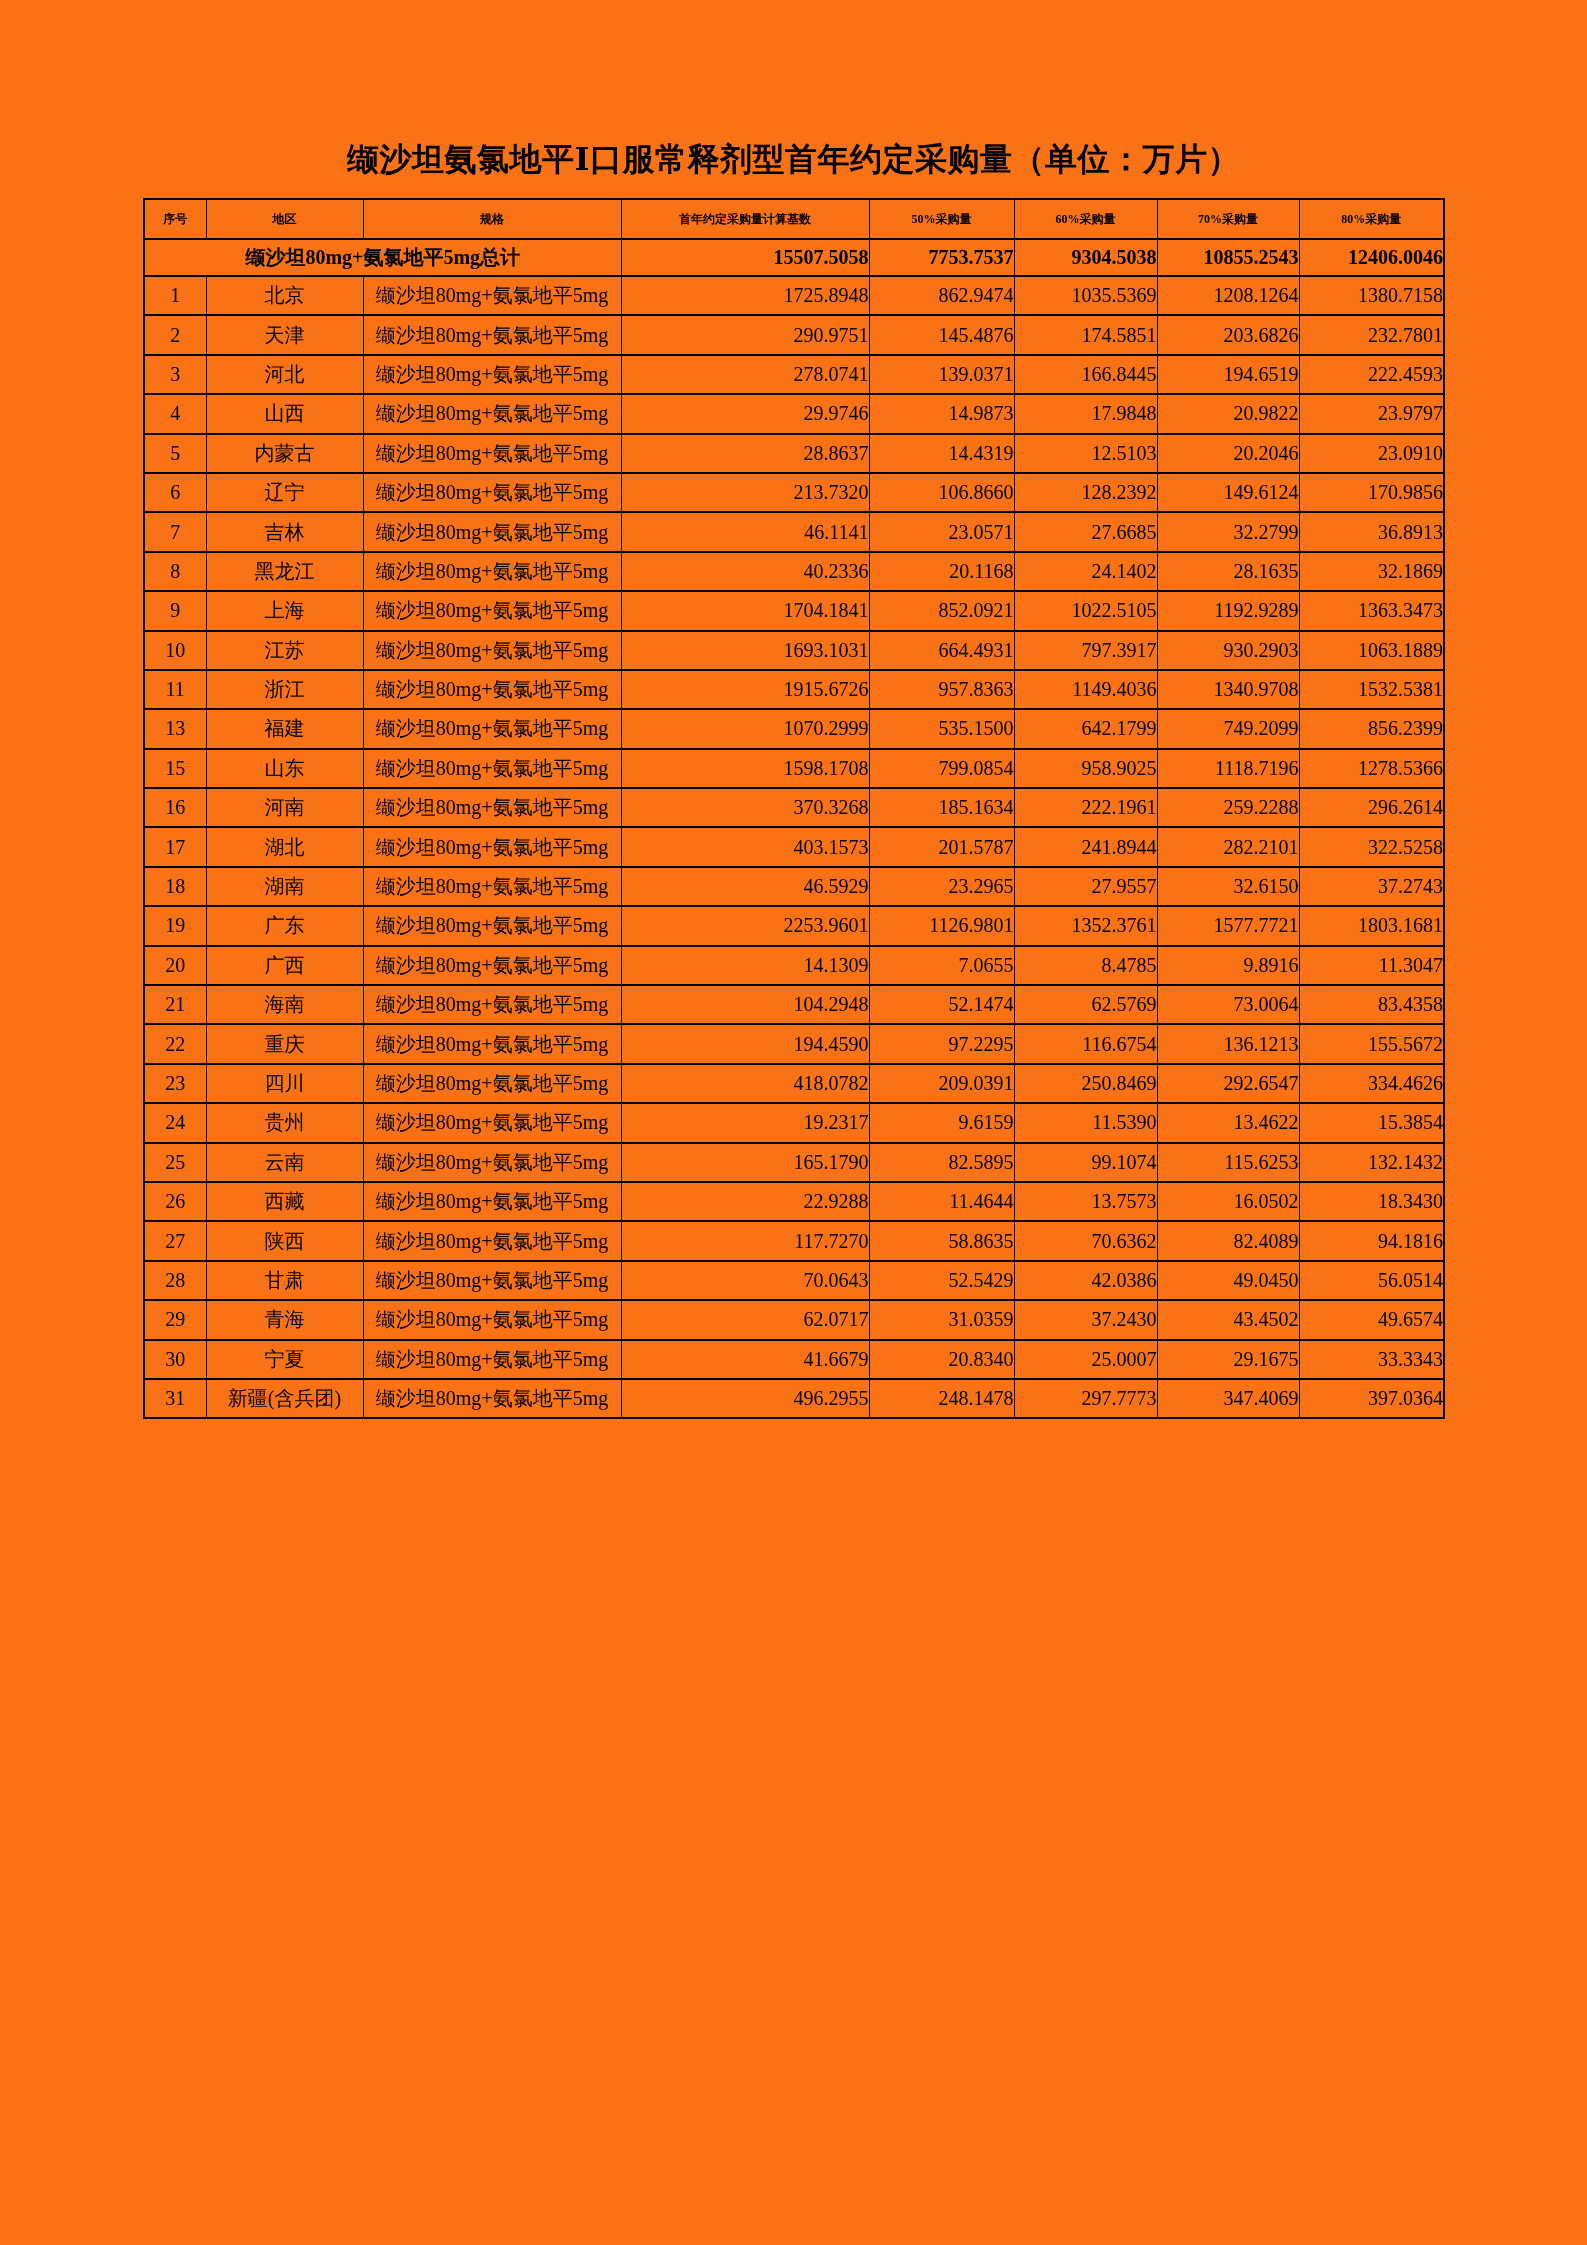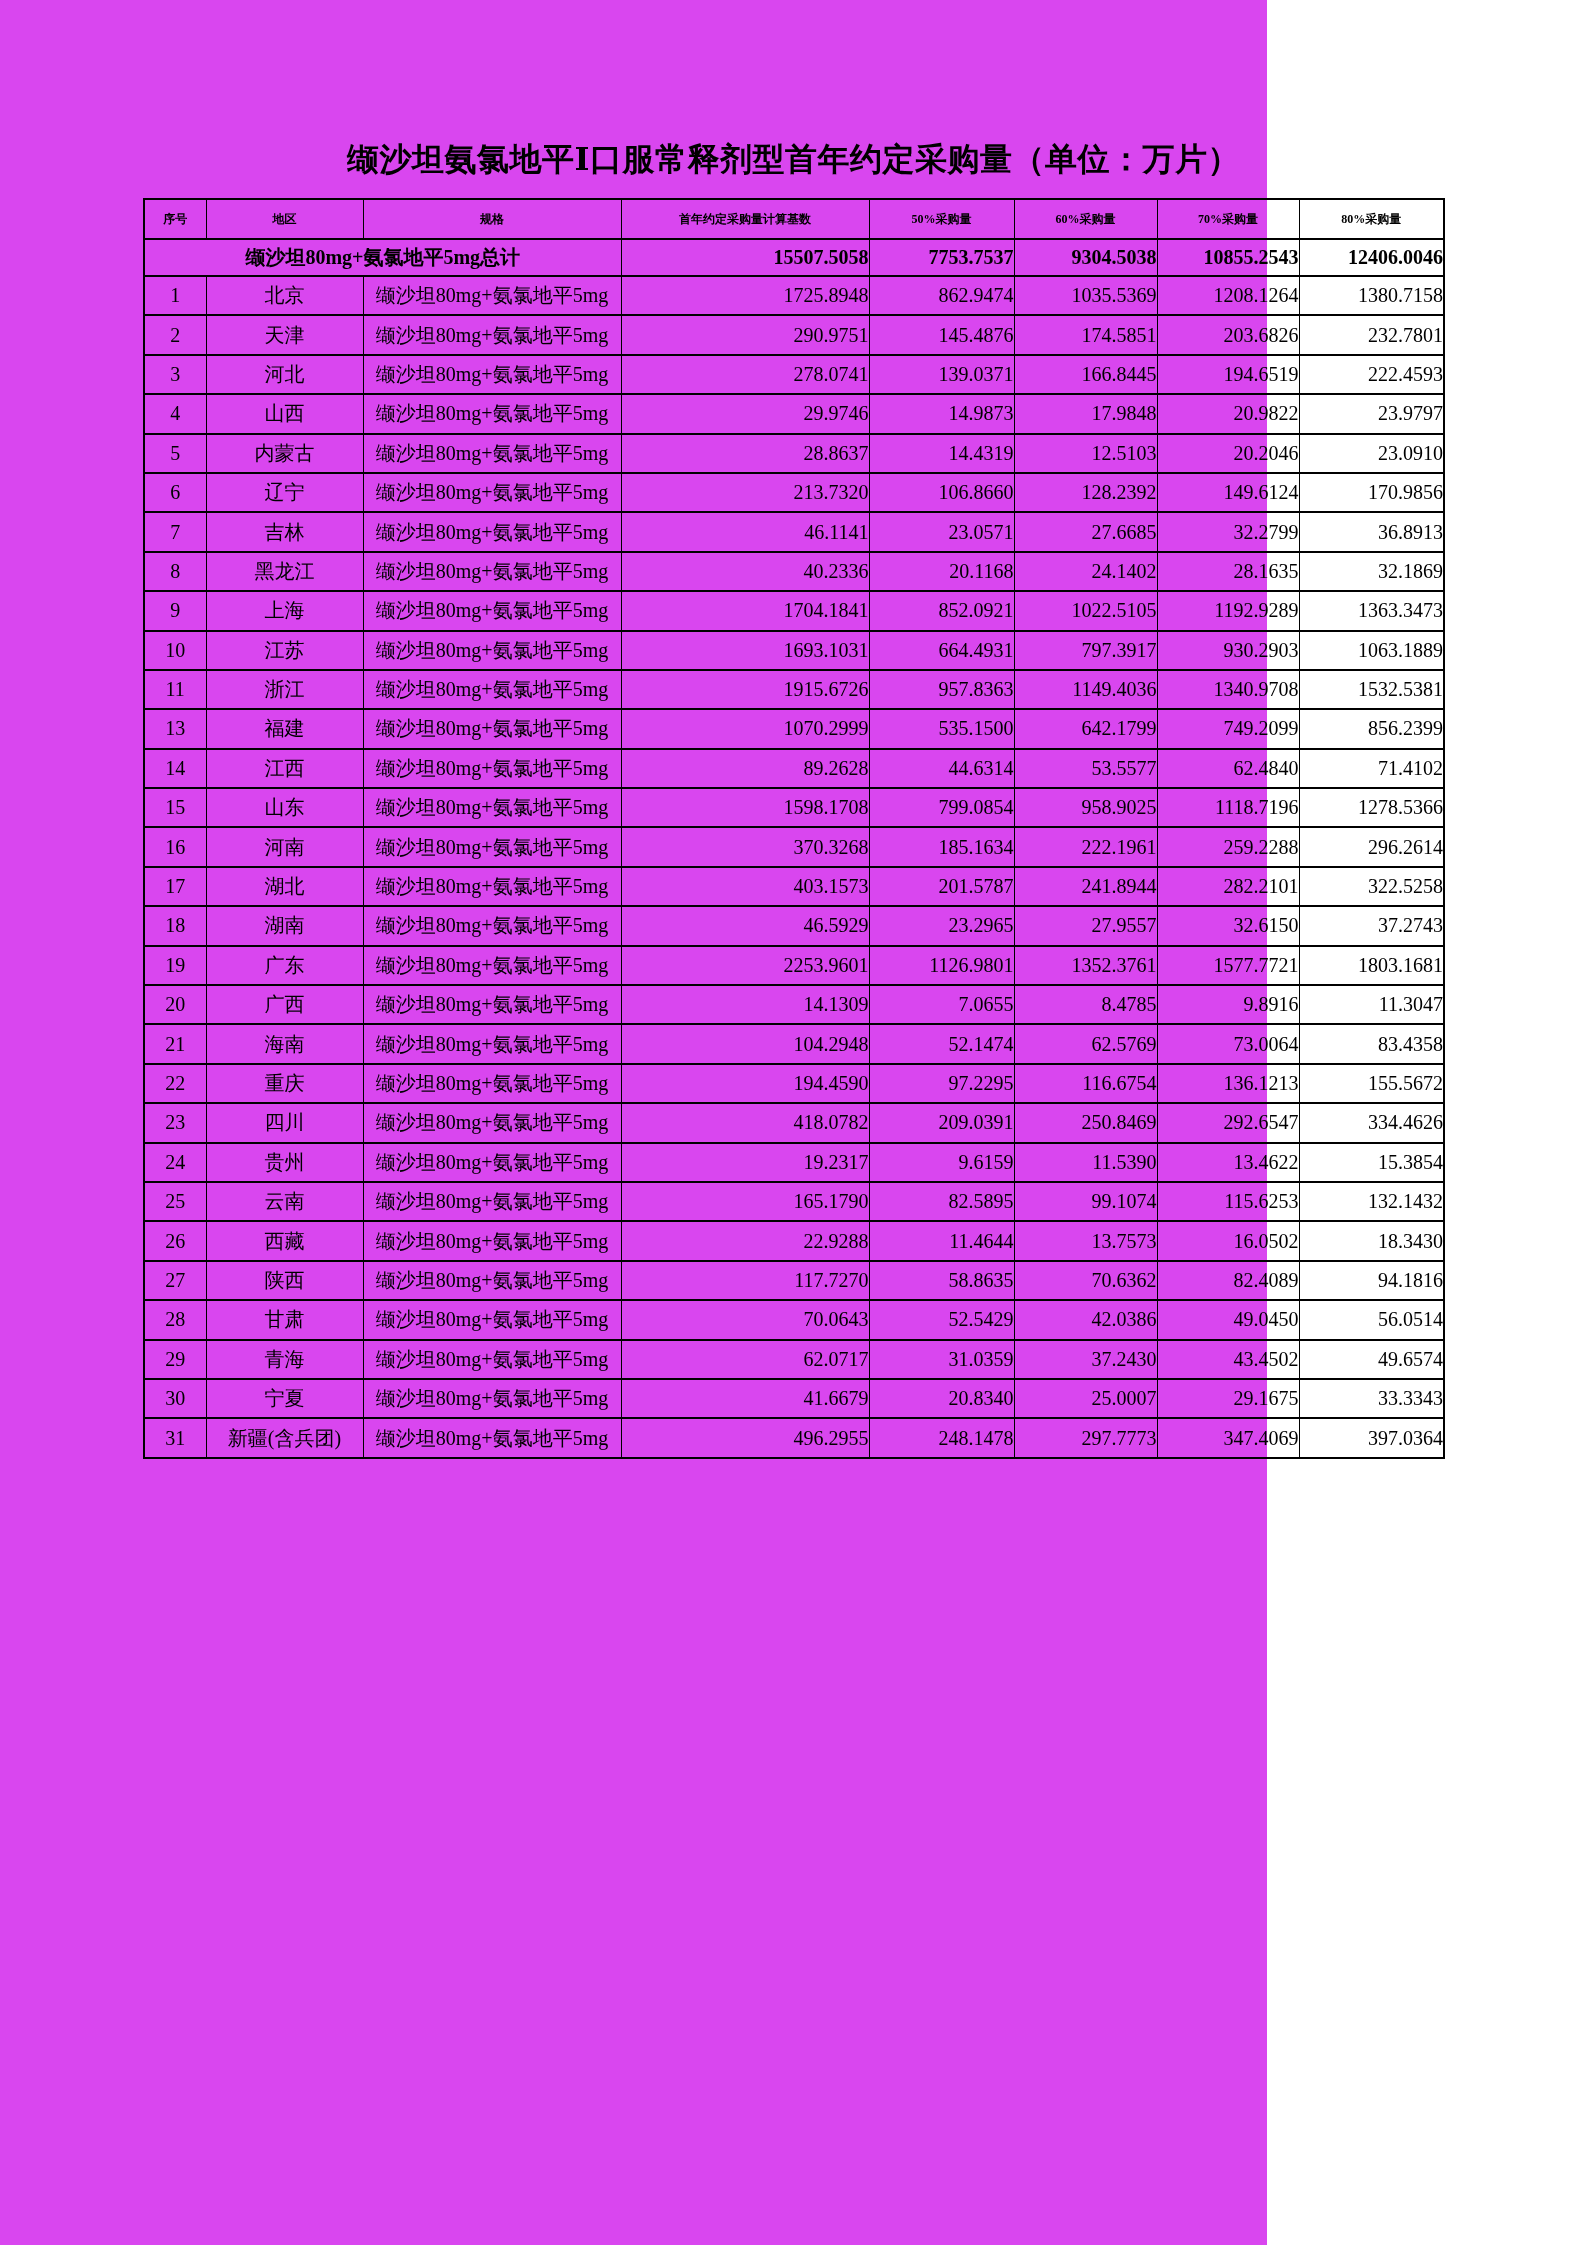--- a/index.html
+++ b/index.html
@@ -10,23 +10,23 @@
     width: 1587px;
     height: 2245px;
     background: #ffffff;
     font-family: "Liberation Serif", "DejaVu Serif", serif;
     color: #000000;
     position: relative;
   }
   .page {
     position: absolute;
     left: 0; top: 0;
-    width: 1267px;
+    width: 1587px;
     height: 2245px;
-    background: #d946ef;
+    background: #f97316;
   }
   .doc-title {
     position: absolute;
     left: 0;
     top: 138px;
     width: 1587px;
     margin: 0;
     text-align: center;
     font-size: 32px;
     font-weight: 700;
@@ -230,30 +230,20 @@
       <td class="c-center">13</td>
       <td class="c-center">福建</td>
       <td class="c-center">缬沙坦80mg+氨氯地平5mg</td>
       <td class="c-num">1070.2999</td>
       <td class="c-num">535.1500</td>
       <td class="c-num">642.1799</td>
       <td class="c-num">749.2099</td>
       <td class="c-num">856.2399</td>
     </tr>
         <tr>
-      <td class="c-center">14</td>
-      <td class="c-center">江西</td>
-      <td class="c-center">缬沙坦80mg+氨氯地平5mg</td>
-      <td class="c-num">89.2628</td>
-      <td class="c-num">44.6314</td>
-      <td class="c-num">53.5577</td>
-      <td class="c-num">62.4840</td>
-      <td class="c-num">71.4102</td>
-    </tr>
-        <tr>
       <td class="c-center">15</td>
       <td class="c-center">山东</td>
       <td class="c-center">缬沙坦80mg+氨氯地平5mg</td>
       <td class="c-num">1598.1708</td>
       <td class="c-num">799.0854</td>
       <td class="c-num">958.9025</td>
       <td class="c-num">1118.7196</td>
       <td class="c-num">1278.5366</td>
     </tr>
         <tr>

